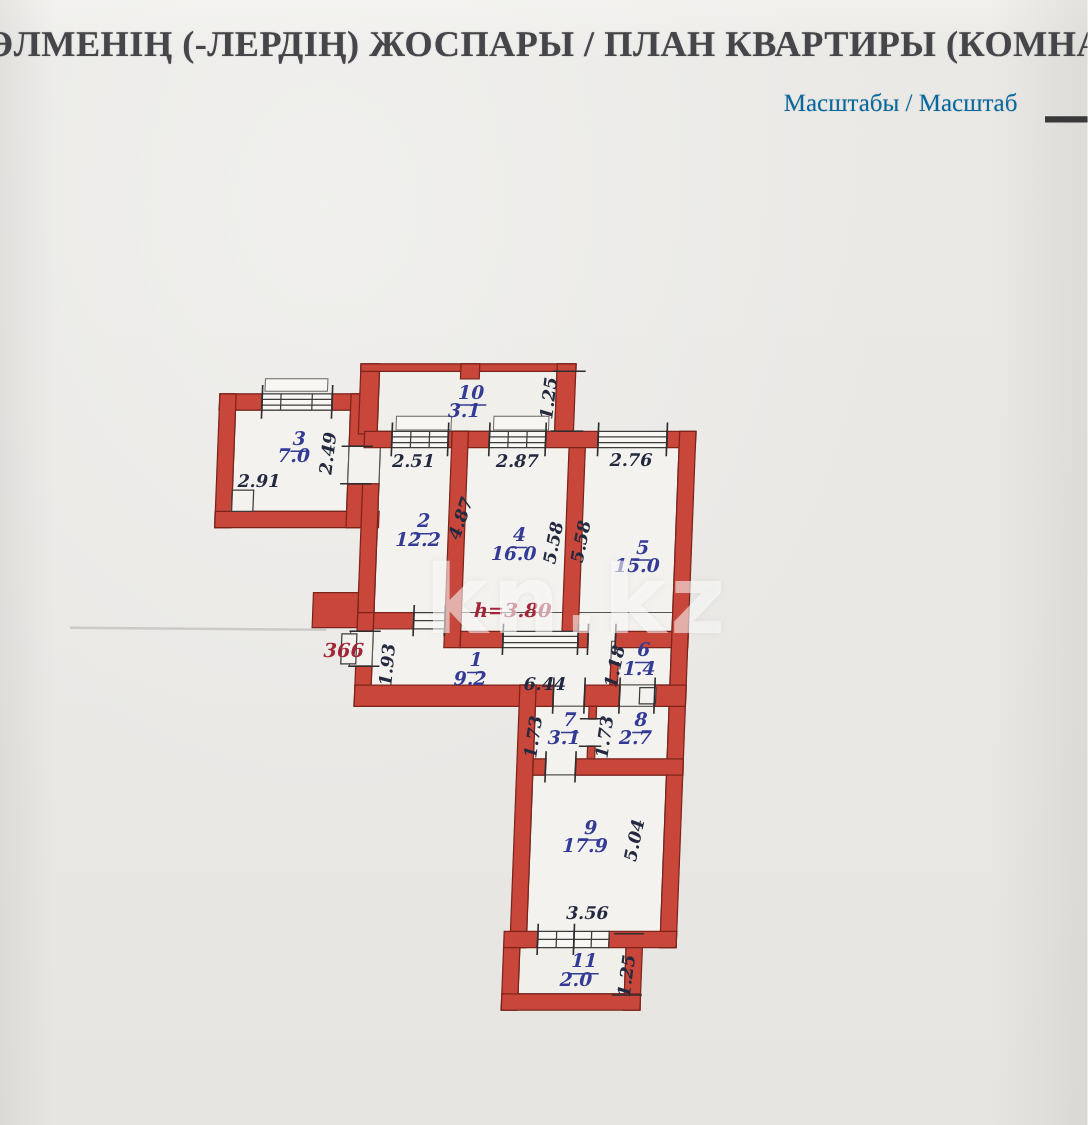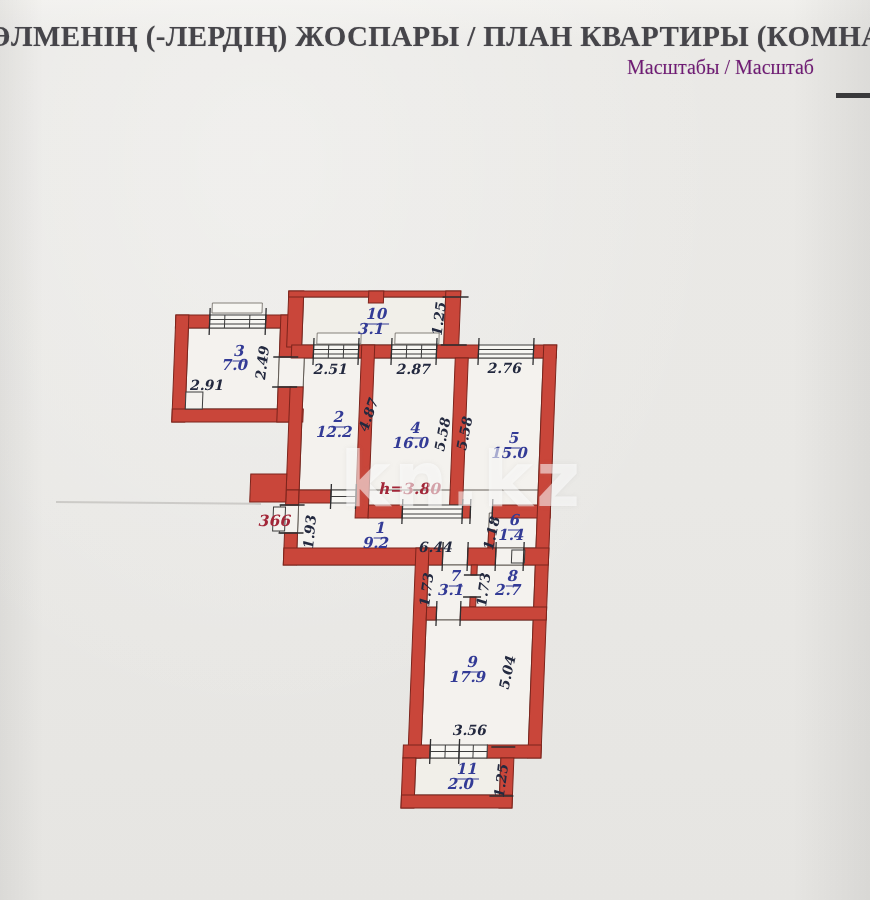--- a/index.html
+++ b/index.html
@@ -7,22 +7,22 @@
     font-family:"Liberation Serif", serif;
     background:
       linear-gradient(90deg, rgba(0,0,0,0.05), rgba(0,0,0,0) 5%, rgba(0,0,0,0) 91%, rgba(0,0,0,0.06)),
       radial-gradient(ellipse at 30% 18%, rgba(255,255,255,0.30), rgba(255,255,255,0) 55%),
       linear-gradient(180deg,#f1f0ed 0%, #eae9e6 5%, #e9e8e5 55%, #e6e5e2 100%);
   }
   .stage{position:relative;width:870px;height:900px;overflow:hidden;}
   .page-title{position:absolute;left:-12px;top:20px;white-space:nowrap;
     font:bold 29px "Liberation Serif", serif;color:#46454a;letter-spacing:0.4px;
     text-shadow:0 0 1px rgba(70,70,70,0.35);}
-  .scale-label{position:absolute;left:627px;top:56px;white-space:nowrap;
-    font:20px "Liberation Serif", serif;color:#701a75;text-shadow:0 0 1px rgba(80,80,80,0.3);}
+  .scale-label{position:absolute;left:627px;top:72px;white-space:nowrap;
+    font:20px "Liberation Serif", serif;color:#0369a1;text-shadow:0 0 1px rgba(80,80,80,0.3);}
   .scale-line{position:absolute;left:836px;top:93px;width:40px;height:4.5px;background:#39393b;}
   .crease{position:absolute;left:56px;top:502px;width:205px;height:2px;
     background:rgba(125,122,118,0.28);transform:rotate(0.5deg);}
   svg.plan{position:absolute;left:0;top:0;z-index:1;}
   .watermark{position:absolute;left:340px;top:435px;z-index:5;
     font:bold 76px "DejaVu Sans", sans-serif;color:rgba(255,255,255,0.55);
     letter-spacing:3px;text-shadow:0 0 5px rgba(150,150,150,0.12);pointer-events:none;}
   
   .f{fill:#f4f2ee;stroke:#59534c;stroke-width:0.9;}
   .fb{fill:#f1efe9;stroke:#59534c;stroke-width:0.9;}

